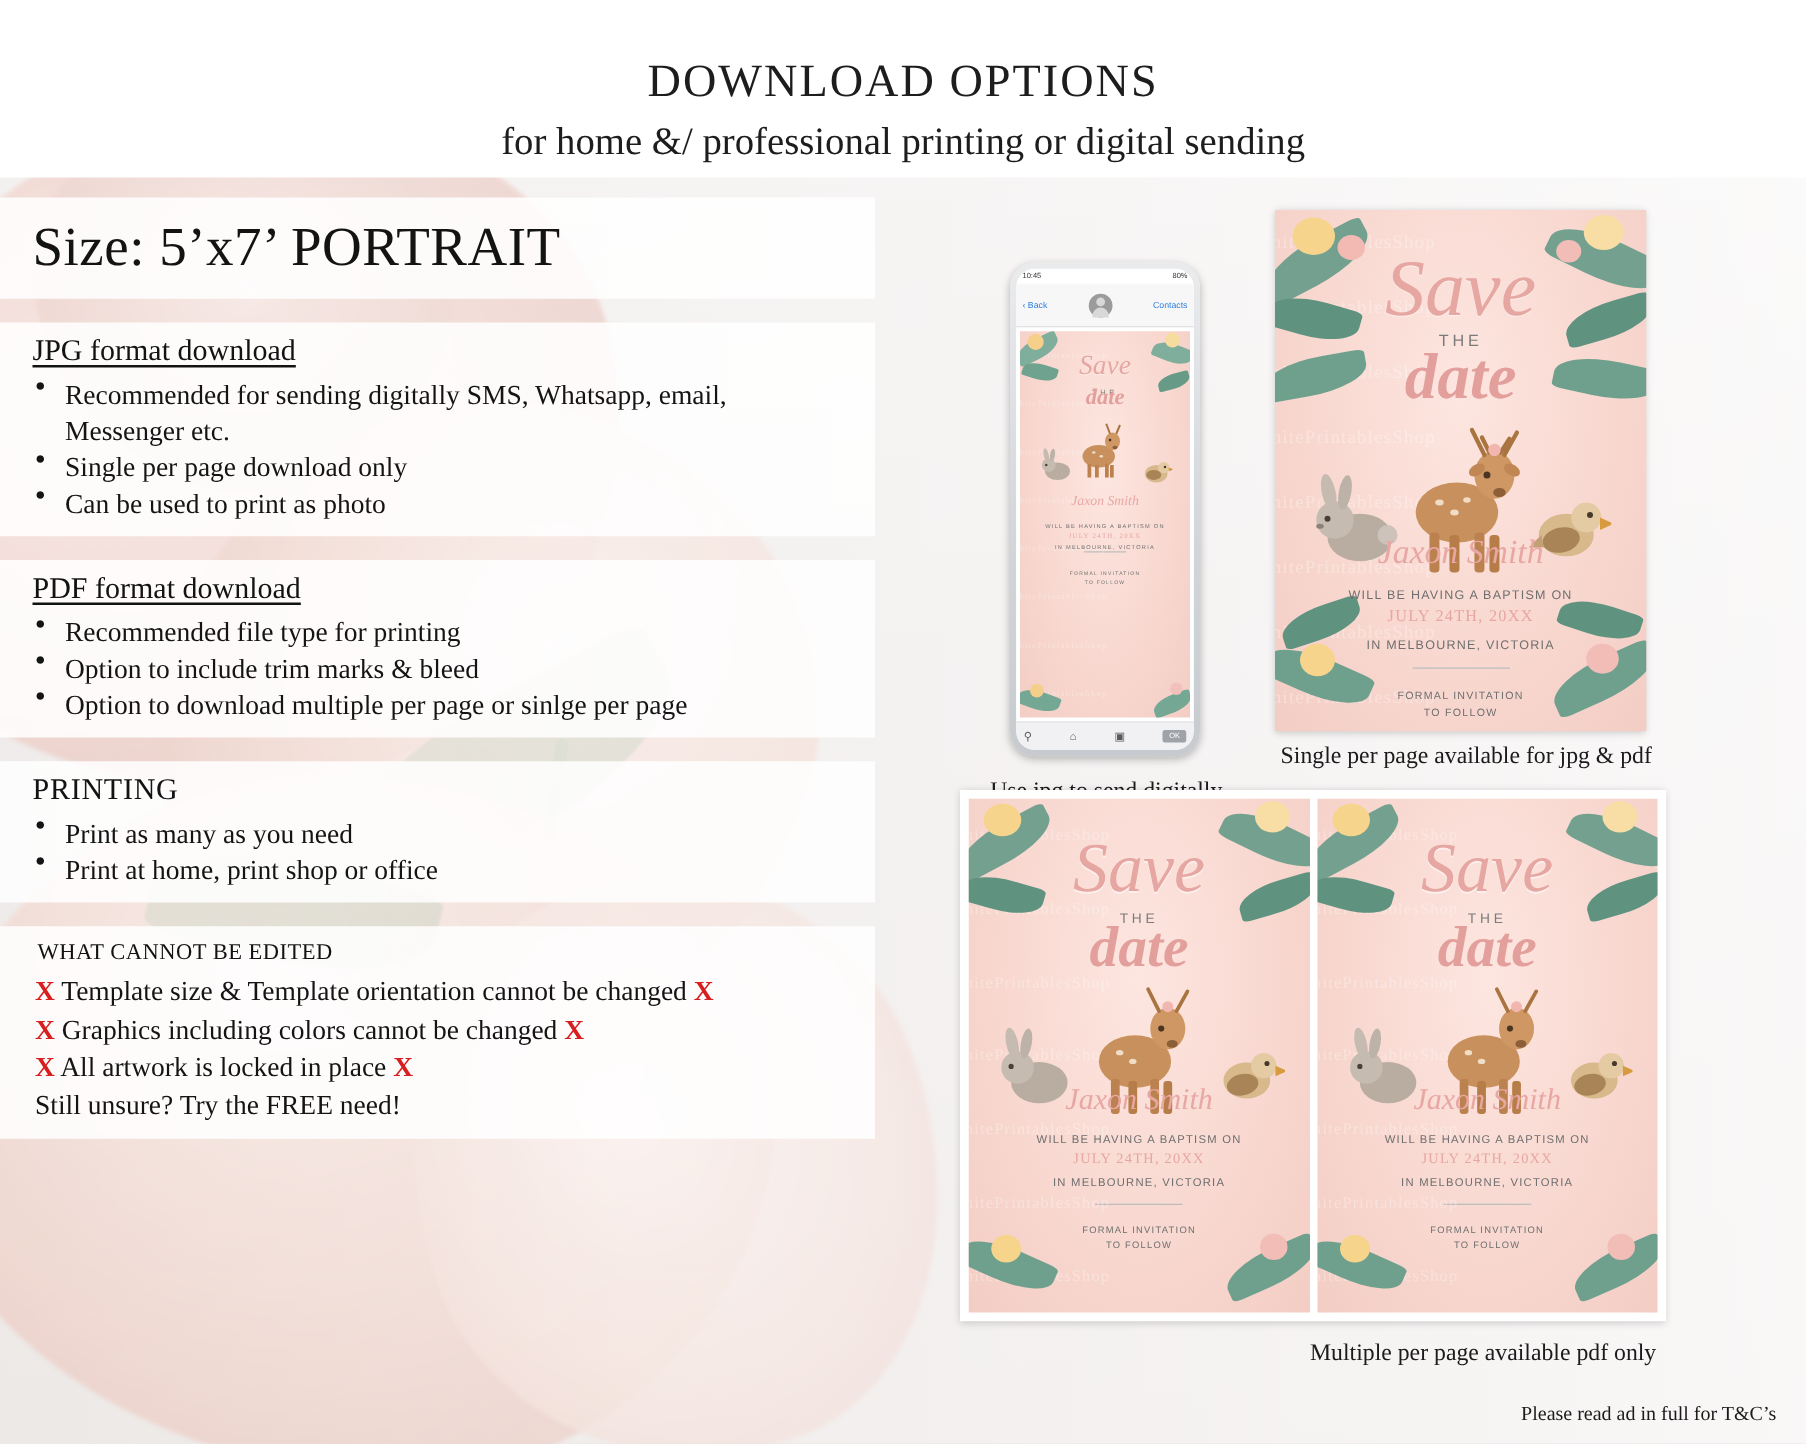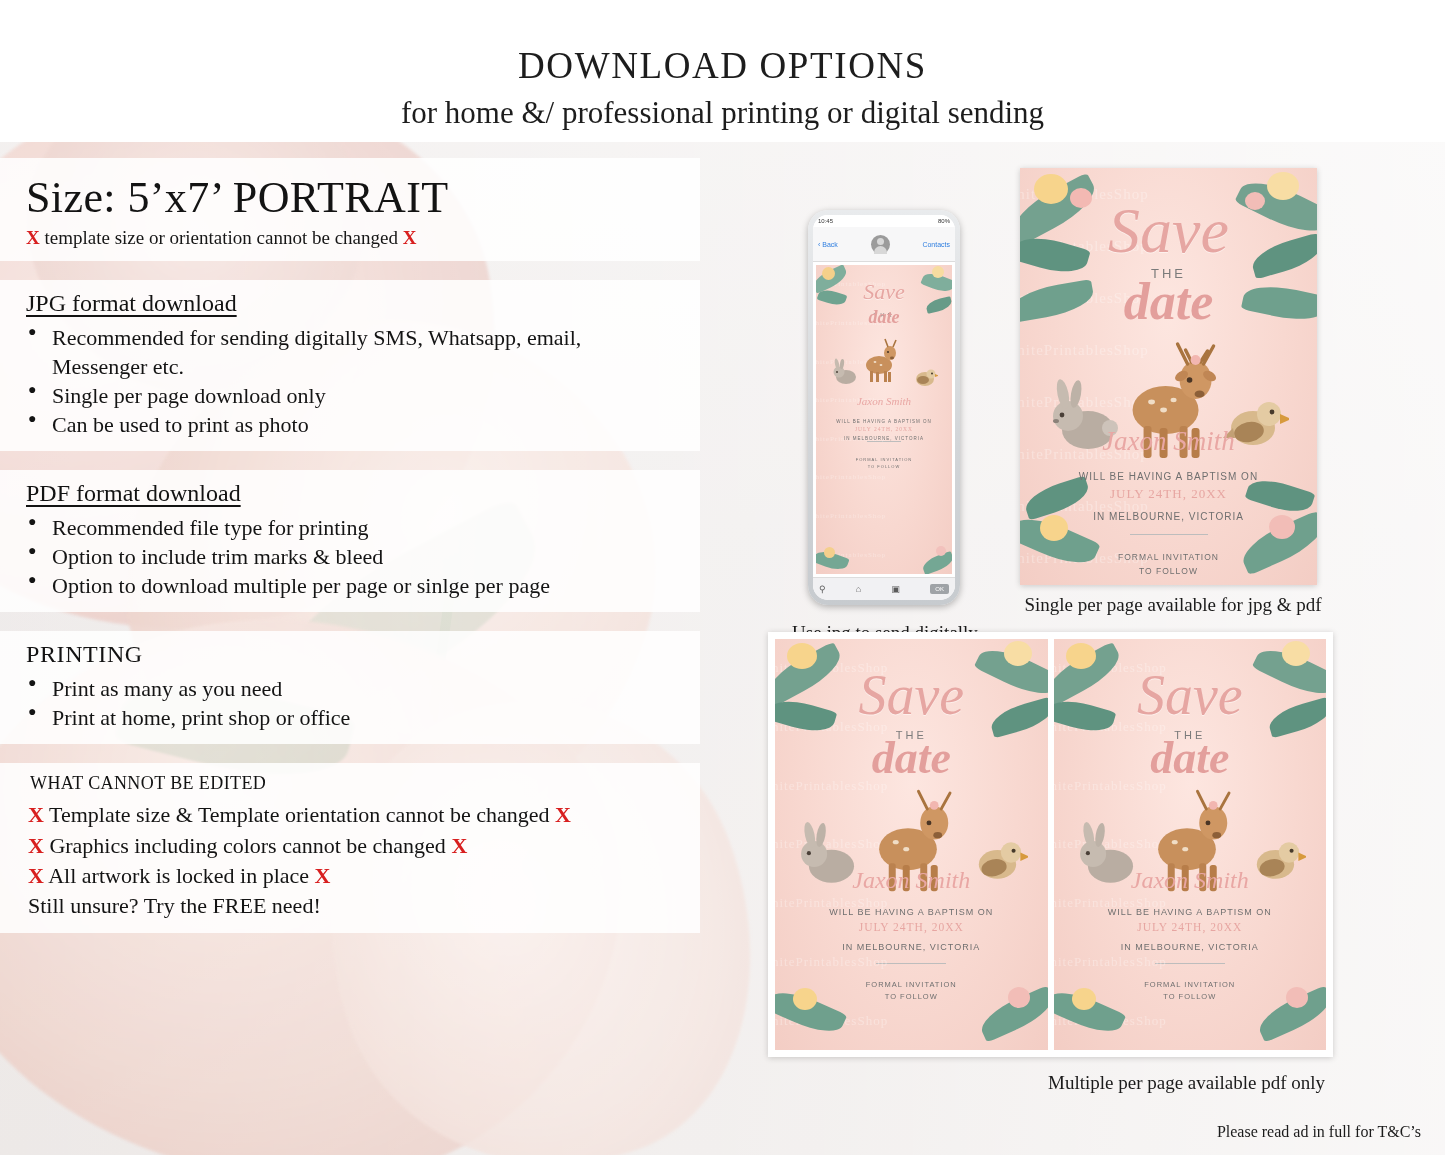--- a/index.html
+++ b/index.html
@@ -221,25 +221,20 @@
 <div class="header">
   <h1>DOWNLOAD OPTIONS</h1>
   <h2>for home &amp;/ professional printing or digital sending</h2>
 </div>
 
 <div class="left-col">
 
   <div class="band" style="padding-top:14px;">
     <div class="inner">
       <div class="size-title">Size: 5’x7’ PORTRAIT</div>
-      <p class="size-note">
-        <span class="x-red">X</span>
-        <span>template size or orientation cannot be changed</span>
-        <span class="x-red">X</span>
-      </p>
     </div>
   </div>
 
   <div class="band">
     <div class="inner">
       <div class="sec-head">JPG format download</div>
       <ul class="bullets">
         <li>Recommended for sending digitally SMS, Whatsapp, email,</li>
         <li class="cont">Messenger etc.</li>
         <li>Single per page download only</li>

